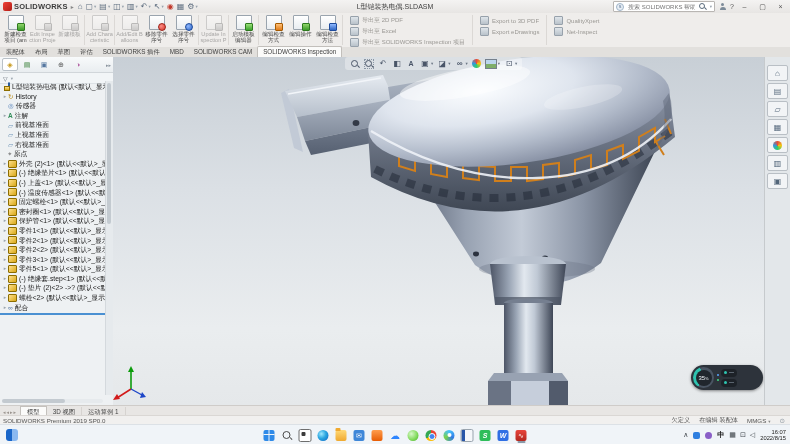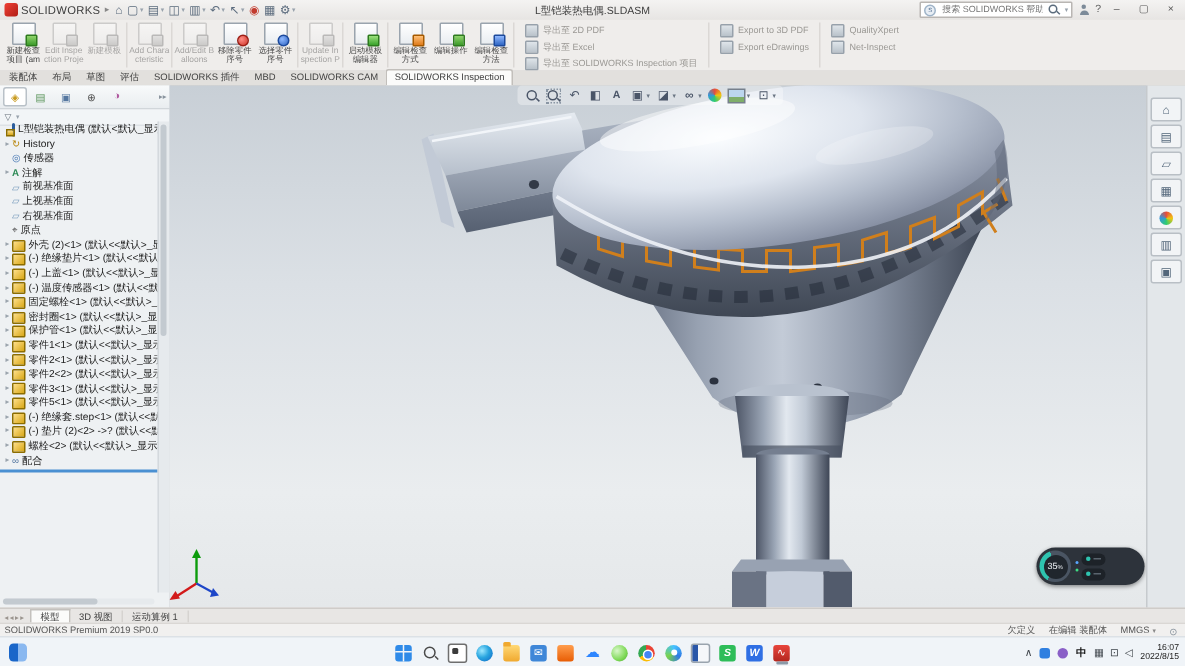--- a/index.html
+++ b/index.html
@@ -6,21 +6,21 @@
     font-family:"Liberation Sans","DejaVu Sans",sans-serif;
     -webkit-font-smoothing:antialiased;}
   .window{position:relative;width:790px;height:444px;background:#eceae8;}
 
   
   .titlebar{position:absolute;top:0;left:0;right:0;height:13px;
     background:linear-gradient(#f4f3f2,#e7e5e3);display:flex;align-items:center;
     font-size:7px;color:#444;border-bottom:1px solid #d9d7d4;}
   .ds-logo{width:9px;height:9px;margin:0 2px 0 3px;border-radius:2px;
     background:linear-gradient(135deg,#ef4136,#b01d15);}
-  .logo-text{font-weight:normal;font-size:7.5px;letter-spacing:.2px;color:#3c3c3c;}
+  .logo-text{font-weight:bold;font-size:7.5px;letter-spacing:.2px;color:#3c3c3c;}
   .logo-arrow{color:#888;font-size:6px;margin:0 4px 0 3px;}
   .qa{display:flex;align-items:center;gap:3px;}
   .qa-btn{display:inline-flex;align-items:center;color:#5c6c7e;font-size:8px;cursor:default;}
   .qa-caret{font-size:4.5px;color:#98a2ac;margin-left:1px;}
   .qa-rebuild{color:#c23b2e;}
   .title-text{position:absolute;left:50%;transform:translateX(-50%);font-size:7px;color:#3f3f3f;white-space:nowrap;}
   .tb-right{margin-left:auto;display:flex;align-items:center;gap:3px;padding-right:2px;}
   .search-box{width:96px;height:9px;background:#fff;border:1px solid #b9b6b3;border-radius:1px;
     display:flex;align-items:center;gap:2px;padding:0 2px;}
   .search-s{width:6px;height:6px;border-radius:50%;background:#e8eef5;border:1px solid #9fb4c8;

